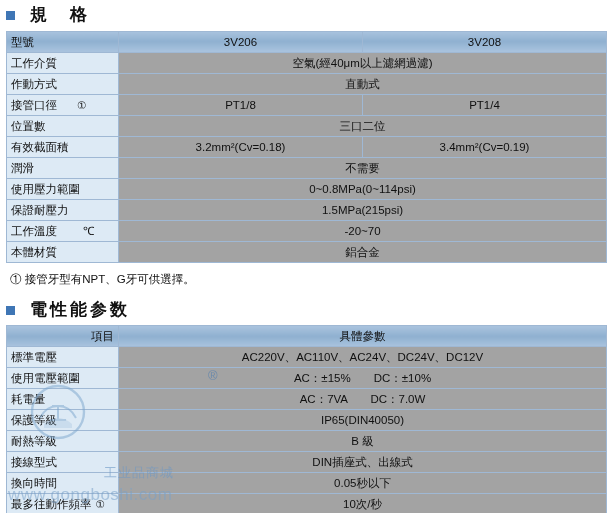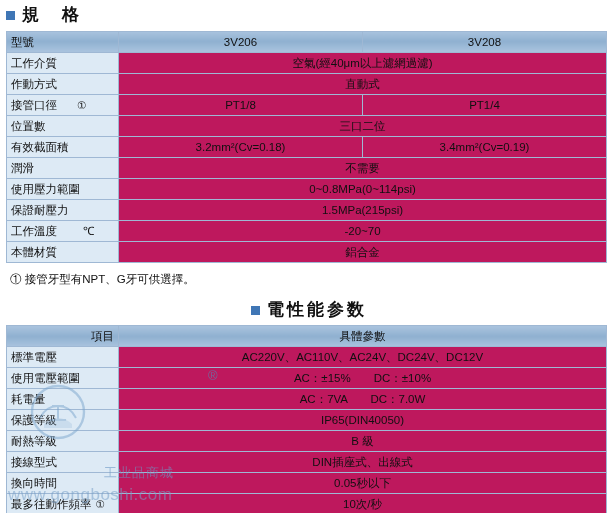--- a/index.html
+++ b/index.html
@@ -19,39 +19,39 @@
     position: relative;
     width: 612px;
     height: 513px;
     box-sizing: border-box;
   }
 
   
   .section-head {
     display: flex;
     align-items: center;
-    gap: 7px;
+    gap: 15px;
     padding-left: 6px;
   }
   .sec-marker {
     width: 9px;
     height: 9px;
     background: #3f76b5;
     display: inline-block;
     flex: 0 0 auto;
   }
   .sec-title {
     font-size: 17px;
     font-weight: bold;
     letter-spacing: 3px;
     color: #111111;
     line-height: 1.1;
   }
   #spec-heading { padding-top: 6px; }
-  #elec-heading { padding-top: 14px; justify-content: center; }
+  #elec-heading { padding-top: 14px; }
 
   
   table.spec {
     border-collapse: collapse;
     width: 600px;
     margin: 6px 0 9px 6px;
     table-layout: fixed;
     font-size: 11.5px;
   }
   table.spec td, table.spec th {
@@ -67,21 +67,21 @@
     text-align: center;
     font-weight: normal;
     color: #0d0d0d;
   }
   .rowlabel {
     background: #ddeaf5;
     text-align: left;
     white-space: nowrap;
   }
   .val {
-    background: #be185d;
+    background: #a3a3a3;
     text-align: center;
   }
   .val-wide { text-align: center; }
   .lbl-inline-unit {
     display: inline-block;
     margin-left: 26px;
   }
   .circled {
     display: inline-block;
     margin-left: 20px;

